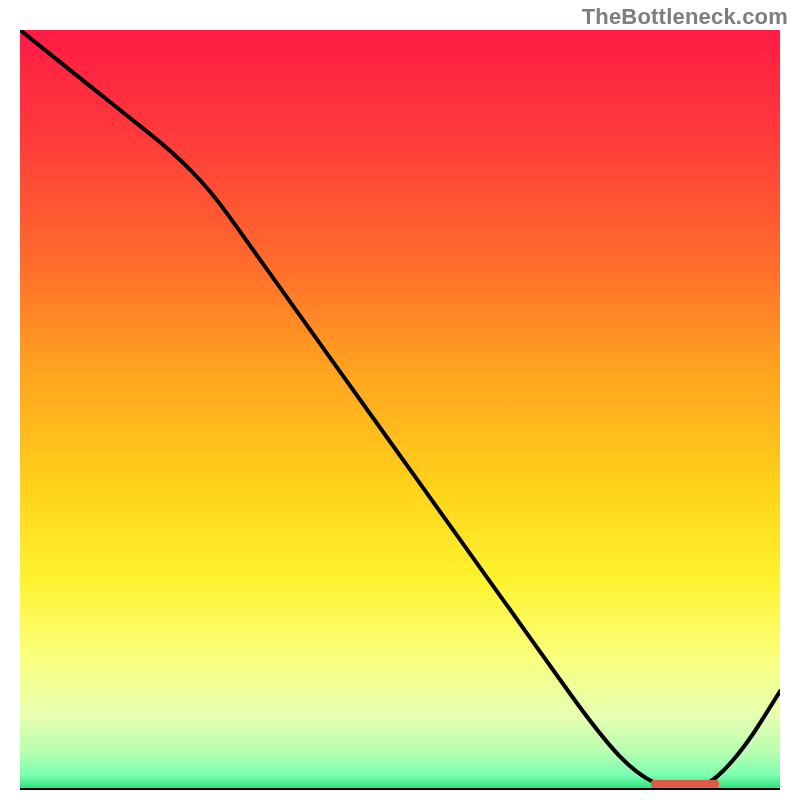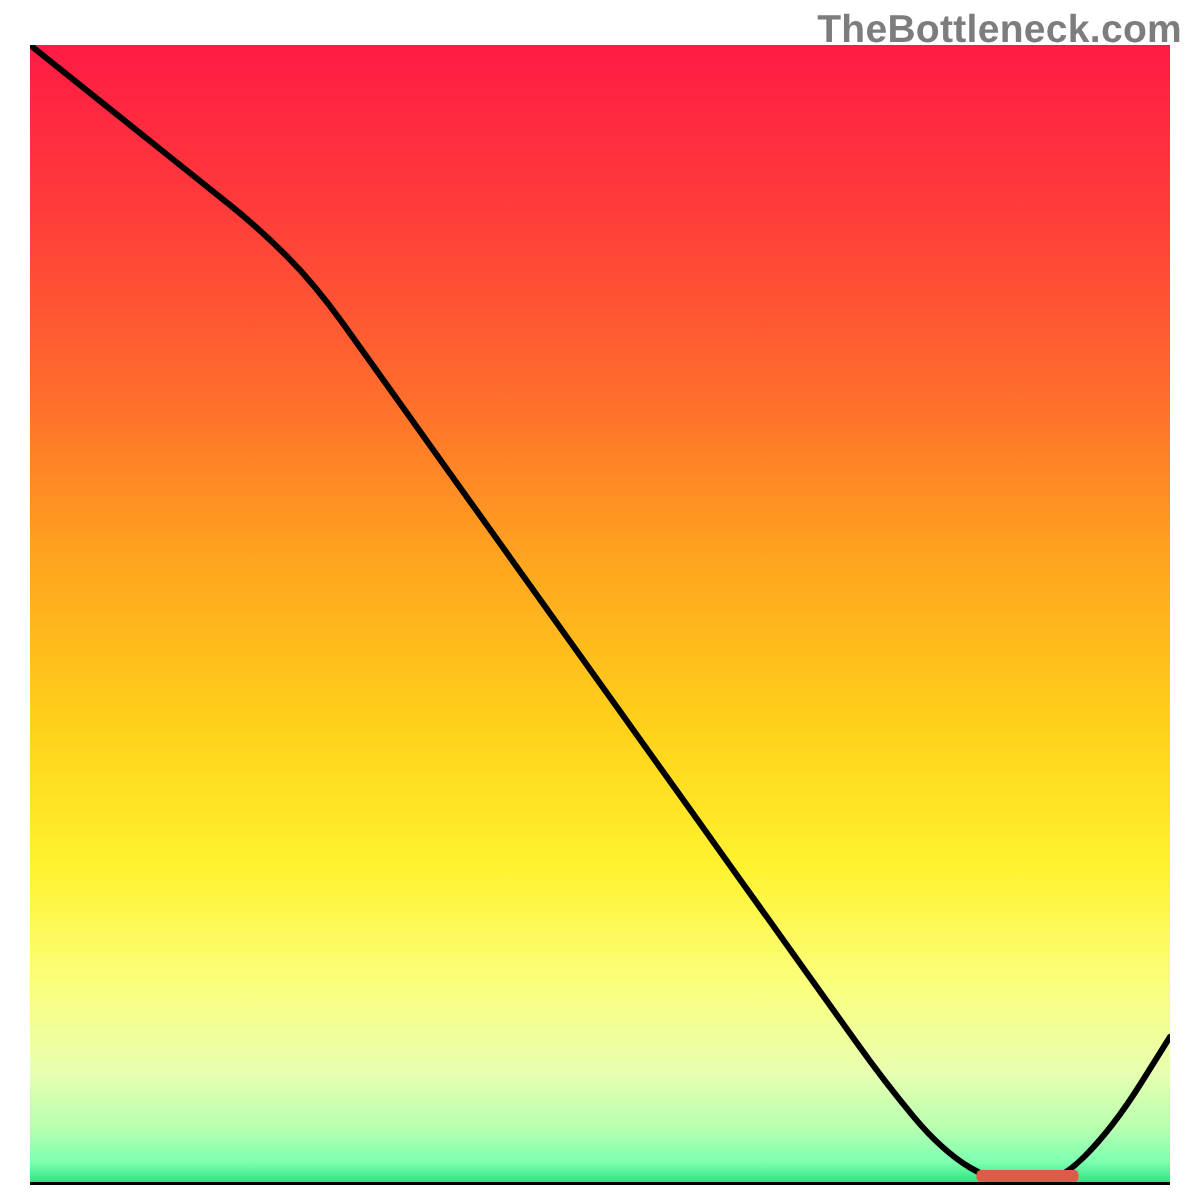--- a/index.html
+++ b/index.html
@@ -12,21 +12,21 @@
   }
   .chart-wrap {
     position: relative;
     width: 800px;
     height: 800px;
   }
   .watermark {
     position: absolute;
     top: 4px;
     right: 12px;
-    font-size: 26px;
+    font-size: 22px;
     font-weight: 600;
     color: #7d7d7d;
     letter-spacing: 0.2px;
     user-select: none;
   }
   .plot-area {
     position: absolute;
     left: 20px;
     top: 30px;
     width: 760px;

